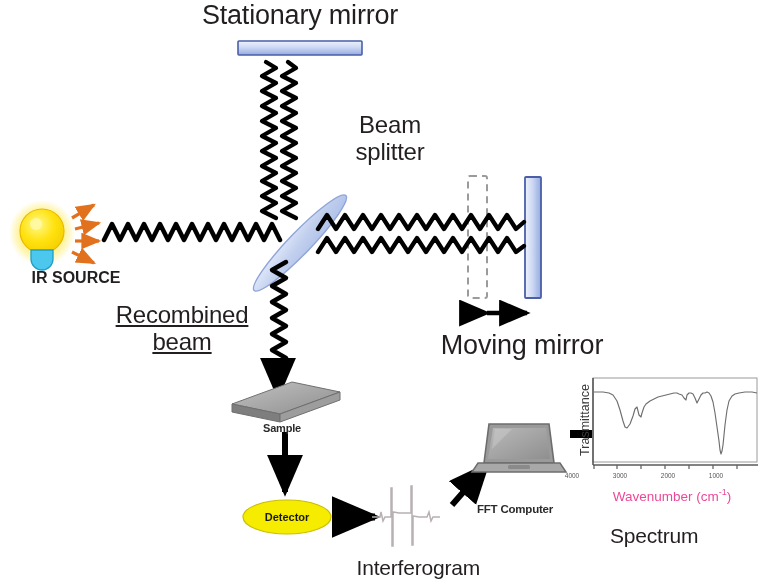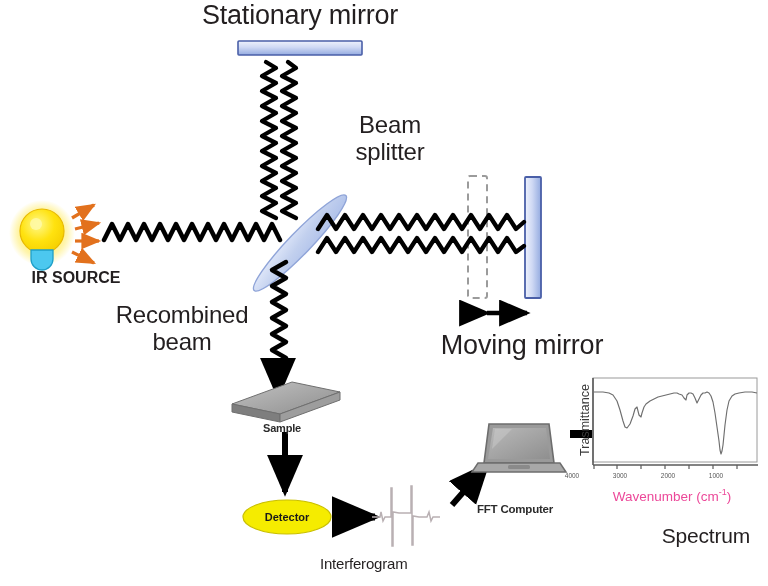--- a/index.html
+++ b/index.html
@@ -34,37 +34,38 @@
     left: 330px; top: 112px;
     width: 120px;
     text-align: center;
     font-size: 24px;
   }
   #label-recombined-beam {
     left: 92px; top: 302px;
     width: 180px;
     text-align: center;
     font-size: 24px;
+    text-decoration: underline;
   }
   #label-moving-mirror {
     left: 416px; top: 330px;
     width: 212px;
     text-align: center;
     font-size: 27px;
   }
   #label-interferogram {
     left: 320px; top: 556px;
     width: 160px;
-    text-align: left;
-    font-size: 15px;
+    text-align: right;
+    font-size: 21px;
   }
   #label-spectrum {
     left: 610px; top: 524px;
     width: 140px;
-    text-align: right;
+    text-align: left;
     font-size: 21px;
   }
   #label-ir-source {
     left: 0px; top: 269px;
     width: 104px;
     text-align: center;
     font-size: 16px;
     font-weight: bold;
     letter-spacing: 0px;
     padding-left: 24px;

